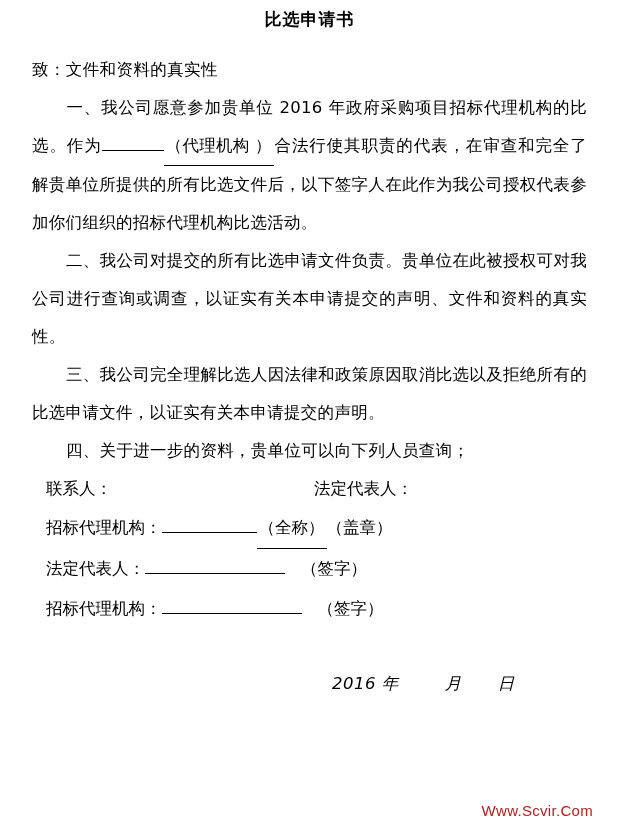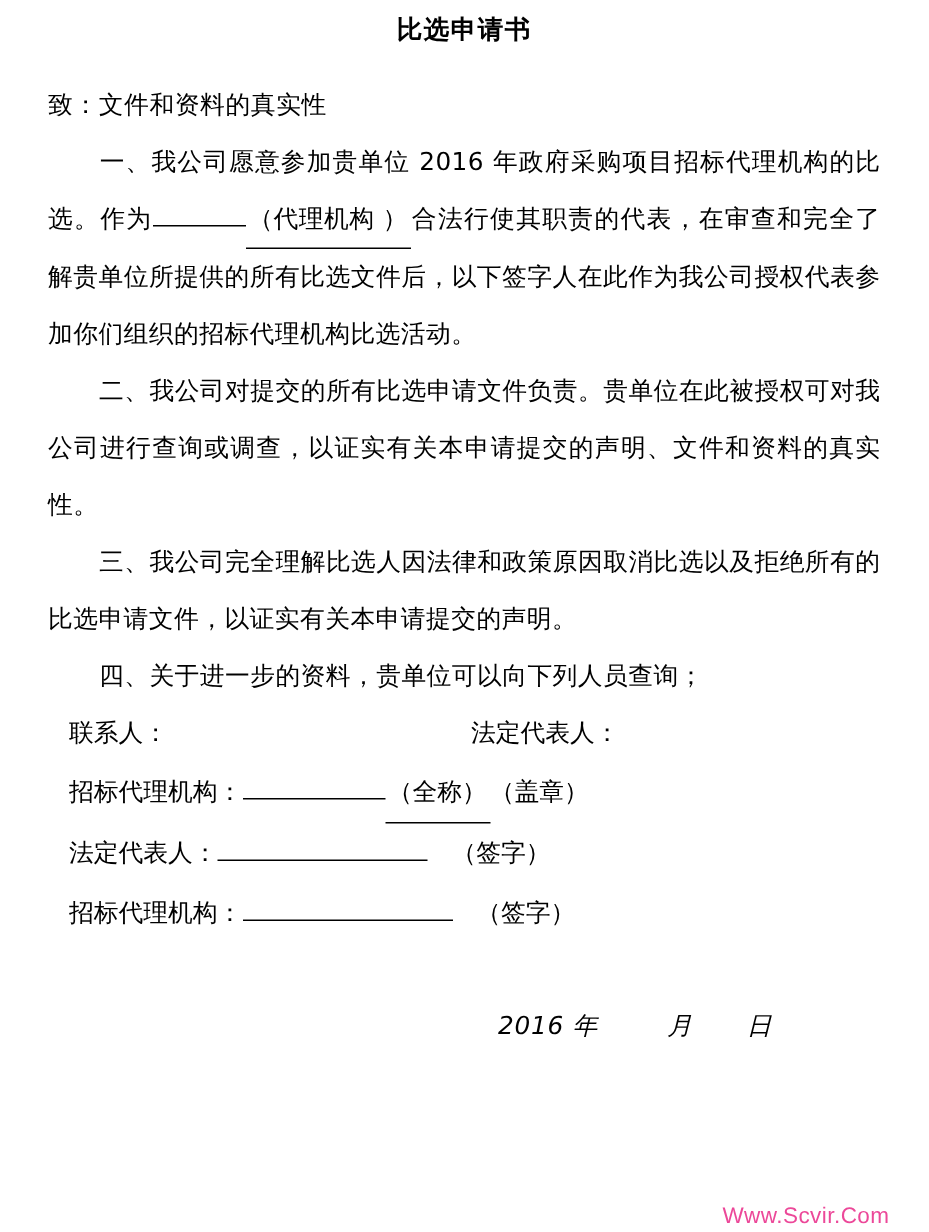--- a/index.html
+++ b/index.html
@@ -77,21 +77,21 @@
     letter-spacing: 0.5px;
     font-style: italic;
   }
   .date-row .gap-a { display: inline-block; width: 46px; }
   .date-row .gap-b { display: inline-block; width: 36px; }
   .watermark {
     position: absolute;
     right: 26px;
     bottom: 10px;
     font-size: 15px;
-    color: #ec4899;
+    color: #b91c1c;
     font-family: "Liberation Sans", sans-serif;
     letter-spacing: 0.3px;
   }
 </style>
 </head>
 <body>
 
 <div class="page">
 
   <div class="doc-title">比选申请书</div>

